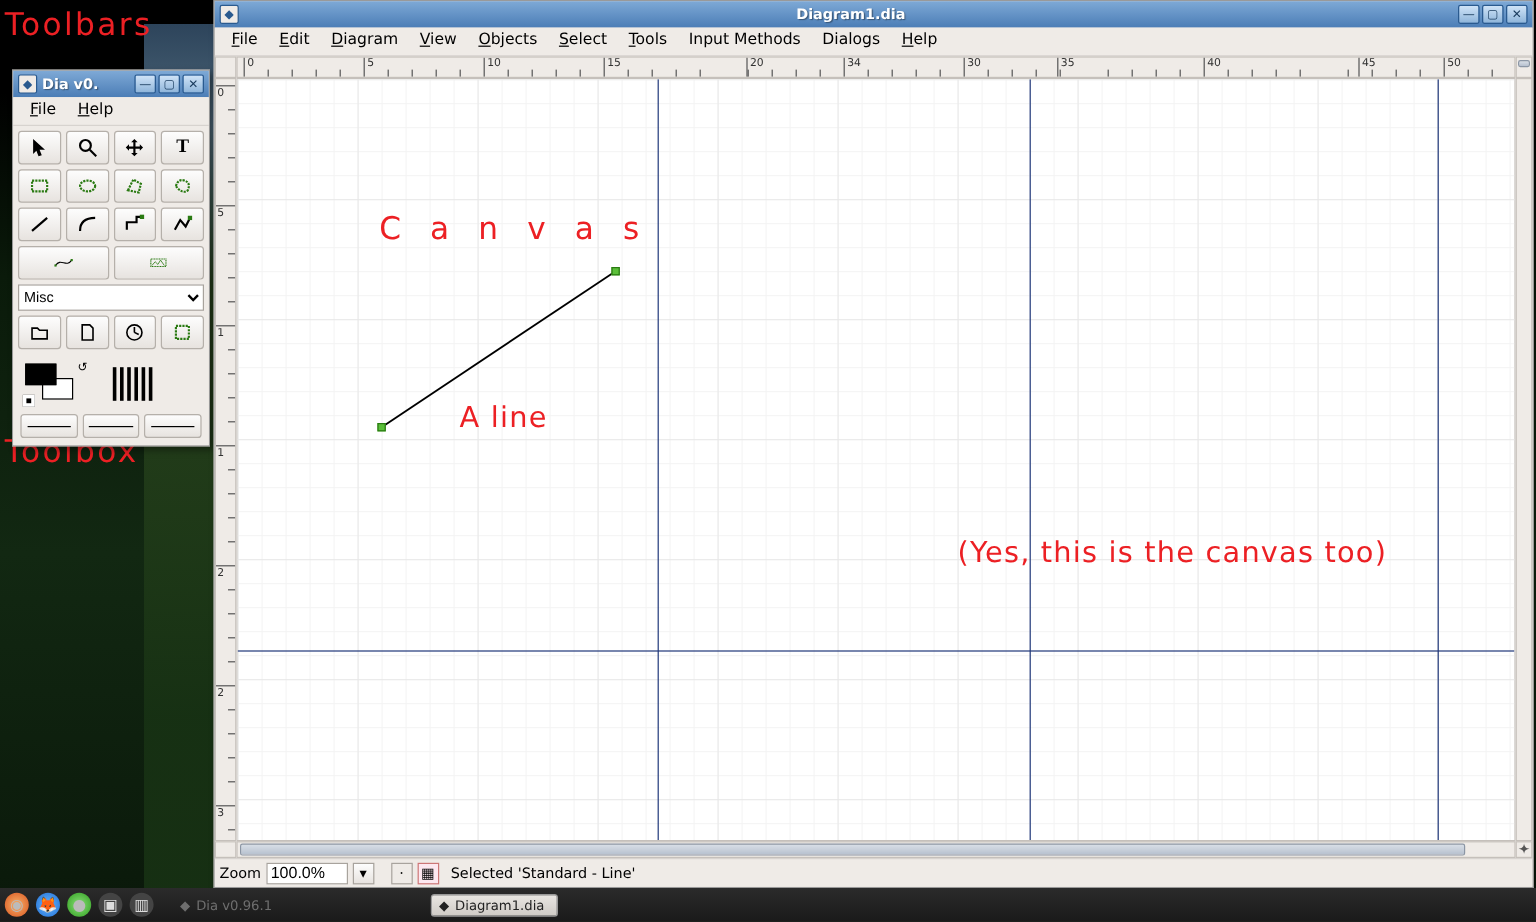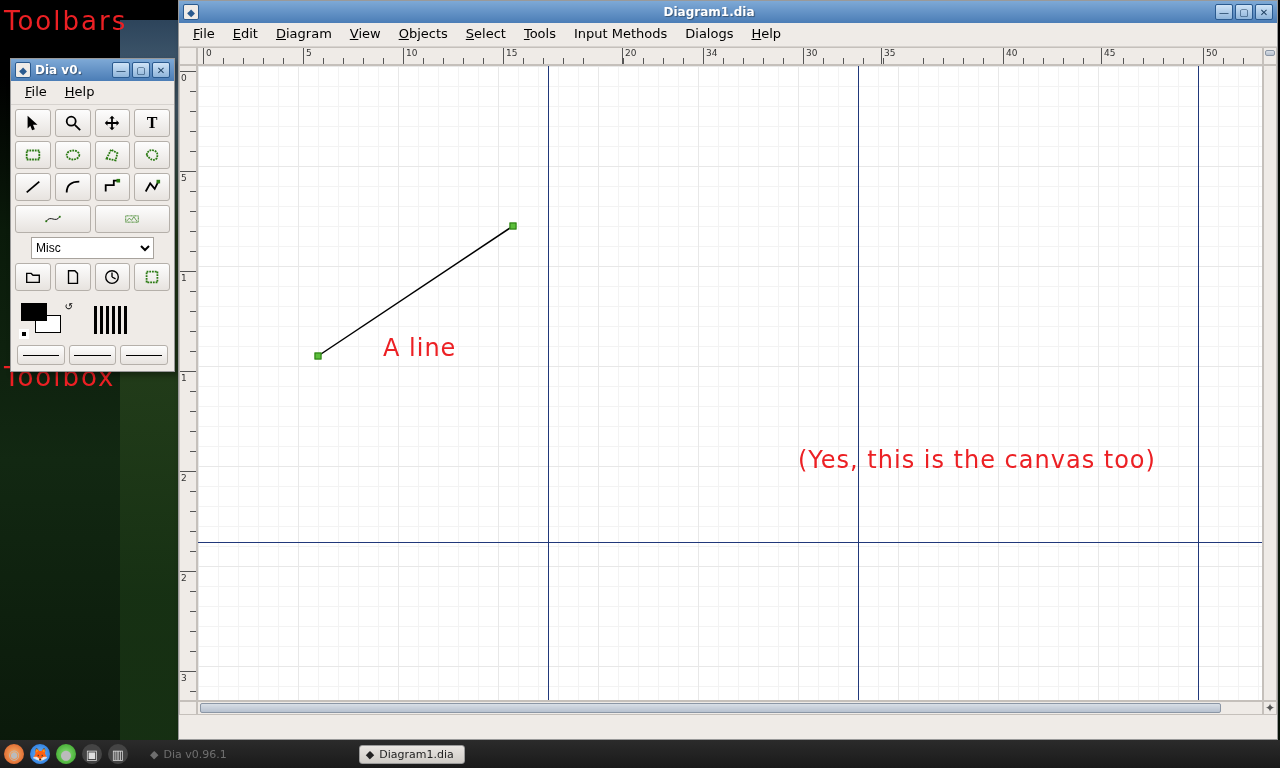--- a/index.html
+++ b/index.html
@@ -27,21 +27,21 @@
   .menuitem u { text-decoration:underline;}
 
   
   #toolbox { left:10px; top:58px; width:165px; }
   #toolbox .body { padding:4px; }
   .tool-grid { display:grid; grid-template-columns:repeat(4,1fr); gap:4px; margin-bottom:4px;}
   .tool-btn { height:28px; background:linear-gradient(#fdfdfd,#e7e3df); border:1px solid #b5b0aa; border-radius:3px;
               display:flex; align-items:center; justify-content:center; cursor:pointer; position:relative;}
   .tool-btn svg { width:18px; height:18px; }
   .wide2 { grid-template-columns:1fr 1fr; }
-  .shape-select { display:flex; align-items:flex-start; margin:4px 16px;}
+  .shape-select { display:flex; align-items:flex-start; margin:4px 0;}
   .shape-select select{ flex:1; height:22px; font-size:12px; background:#fff; border:1px solid #a8a39d;}
   .swatches { display:flex; gap:20px; align-items:center; margin-top:8px; padding:4px 6px;}
   .fgbg { position:relative; width:46px; height:34px;}
   .fgbg .fg { position:absolute; left:0; top:0; width:26px; height:18px; background:#000; border:1px solid #000;}
   .fgbg .bg { position:absolute; left:14px; top:12px; width:26px; height:18px; background:#fff; border:1px solid #000;}
   .fgbg .swap{position:absolute; right:-6px; top:-2px; font-size:10px;}
   .fgbg .mini{position:absolute; left:-2px; bottom:-2px; width:10px; height:10px; background:#000; outline:3px solid #fff; outline-offset:-3px;}
   .linepat { width:46px; height:30px; display:flex; gap:3px; align-items:center; justify-content:center;}
   .linepat div{width:3px; height:28px; background:#000;}
   .thickrow{ display:flex; gap:4px; margin:4px 2px 2px;}
@@ -340,21 +340,21 @@
           <div class="tick" style="left: 745px; height: 40%; top: 60%;"></div>
           <div class="tick" style="left: 765px; height: 40%; top: 60%;"></div>
           <div class="tick" style="left: 785px; height: 40%; top: 60%;"></div>
           <div class="tick" style="left: 805px;">
             <span>40</span>
           </div>
           <div class="tick" style="left: 825px; height: 40%; top: 60%;"></div>
           <div class="tick" style="left: 845px; height: 40%; top: 60%;"></div>
           <div class="tick" style="left: 865px; height: 40%; top: 60%;"></div>
           <div class="tick" style="left: 885px; height: 40%; top: 60%;"></div>
-          <div class="tick" style="left: 903px;">
+          <div class="tick" style="left: 934px;">
             <span>45</span>
           </div>
           <div class="tick" style="left: 925px; height: 40%; top: 60%;"></div>
           <div class="tick" style="left: 945px; height: 40%; top: 60%;"></div>
           <div class="tick" style="left: 965px; height: 40%; top: 60%;"></div>
           <div class="tick" style="left: 985px; height: 40%; top: 60%;"></div>
           <div class="tick" style="left: 1005px;">
             <span>50</span>
           </div>
           <div class="tick" style="left: 1025px; height: 40%; top: 60%;"></div>
@@ -419,32 +419,42 @@
         <div class="guide v" style="left:660px"></div>
         <div class="guide v" style="left:1000px"></div>
         <div class="guide h" style="top:476px"></div>
 
         <svg style="position:absolute; left:0; top:0;" width="100%" height="100%">
           <line x1="120" y1="290" x2="315" y2="160" stroke="#000" stroke-width="1.5"></line>
         </svg>
         <div class="handle" style="left:120px; top:290px"></div>
         <div class="handle" style="left:315px; top:160px"></div>
 
+        <div class="annot" style="left:118px; top:110px; font-size:26px; letter-spacing:8px;">C a n v a s</div>
         <div class="annot" style="left:185px; top:268px; font-size:24px; letter-spacing:1px;">A line</div>
         <div class="annot" style="left:600px; top:380px; font-size:24px; letter-spacing:1px;">(Yes, this is the canvas too)</div>
       </div>
       <div class="corner"></div>
 
       <div class="corner"></div>
       <div class="scrollbar sb-h">
           <div class="sb-thumb"></div>
         </div>
       <div class="corner sb-corner">✦</div>
     </div>
 
+    <div class="statusbar">
+      <span>Zoom</span>
+      <input class="zi" value="100.0%" style="">
+      <div class="dd">▾</div>
+      <div style="width:6px"></div>
+      <div class="chip">·</div>
+      <div class="chip" style="border-color:#c77; background:#fde8f0">▦</div>
+      <span style="margin-left:6px">Selected 'Standard - Line'</span>
+    </div>
   </div>
 
   <div id="taskbar">
     <div class="launch" style="background:radial-gradient(#f7b36b,#d9531e)">◉</div>
     <div class="launch" style="background:radial-gradient(#6bb6f7,#1e6fd9)">🦊</div>
     <div class="launch" style="background:radial-gradient(#8be07a,#2f9e1e)">●</div>
     <div class="launch" style="background:#444;color:#ddd">▣</div>
     <div class="launch" style="background:#444;color:#ddd">▥</div>
     <div style="width:10px"></div>
     <div class="dim" style="display:flex;align-items:center;gap:5px;">

